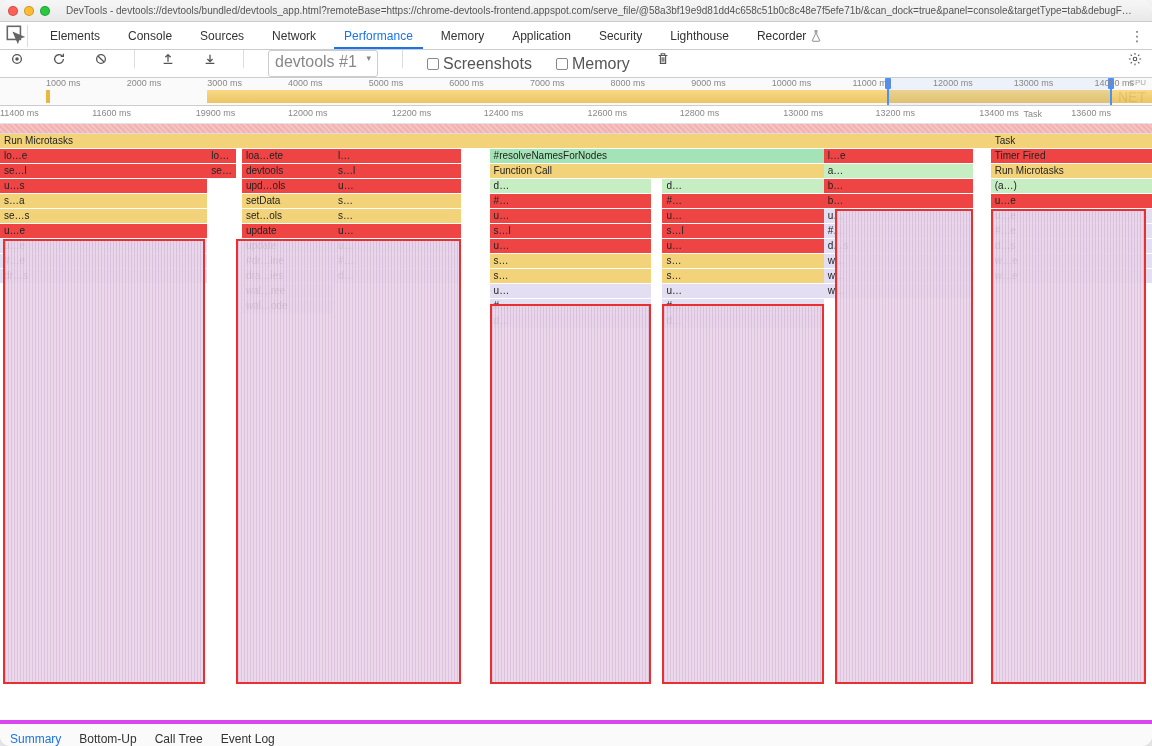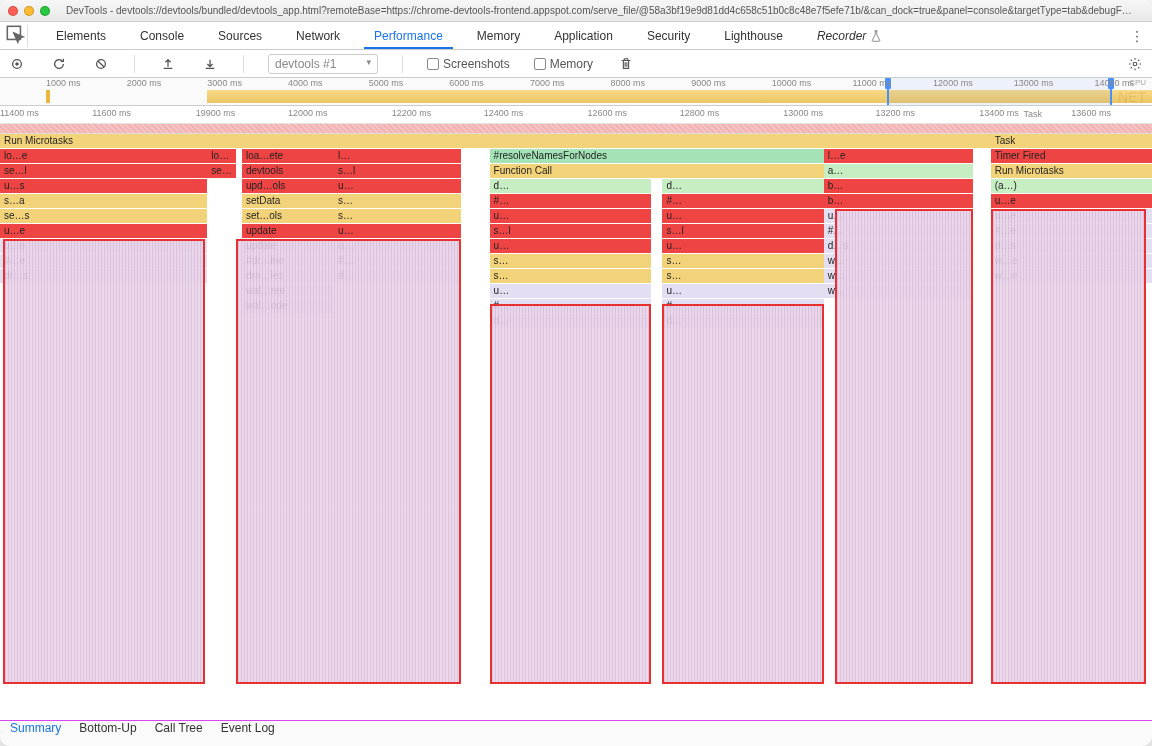--- a/index.html
+++ b/index.html
@@ -4,29 +4,29 @@
 <style>
   * { box-sizing: border-box; margin: 0; padding: 0; }
   html, body { width: 1152px; height: 746px; font-family: -apple-system, "Helvetica Neue", Arial, sans-serif; font-size: 11px; color: #333; background: #fff; overflow: hidden; }
   .window { width: 1152px; height: 746px; background: #fff; border-radius: 10px; box-shadow: 0 10px 40px rgba(0,0,0,.3); display: flex; flex-direction: column; position: relative; overflow: hidden; }
   
   .titlebar { height: 22px; background: linear-gradient(#f6f6f6,#e9e9e9); border-bottom: 1px solid #ccc; display: flex; align-items: center; padding: 0 8px; gap: 6px; }
   .dot { width: 10px; height: 10px; border-radius: 50%; border: .5px solid rgba(0,0,0,.2); }
   .dot.red { background:#ff5f57; } .dot.yellow{background:#febc2e;} .dot.green{background:#28c840;}
   .titlebar .title { flex:1; text-align:center; font-size:10px; color:#555; white-space:nowrap; overflow:hidden; text-overflow:ellipsis; padding:0 10px;}
   
-  .maintabs { height: 28px; border-bottom: 1px solid #ccc; display:flex; align-items:center; padding:0 6px; gap:14px; font-size:12px; position:relative;}
+  .maintabs { height: 28px; border-bottom: 1px solid #ccc; display:flex; align-items:center; padding:0 6px; gap:8px; font-size:12px; position:relative;}
   .maintabs .inspect { width:22px; height:22px; display:flex; align-items:center; justify-content:center; color:#666; border-right:1px solid #ddd; margin-right:4px;}
   .maintabs .tab { padding: 6px 10px; color:#333; cursor:pointer; }
   .maintabs .tab.active { color:#1a73e8; border-bottom:2px solid #1a73e8; padding-bottom:4px;}
-  .maintabs .rec { display:flex; align-items:center; gap:4px; padding:6px 10px;font-style:italic;}
+  .maintabs .rec { display:flex; align-items:center; gap:4px; padding:6px 10px;}
   .maintabs .spacer { flex:1; }
   .maintabs .kebab { width:18px; text-align:center; color:#666; font-size:14px;}
   
-  .perftoolbar { height:28px; border-bottom:1px solid #ccc; display:flex; align-items:center; padding:0 8px; gap:24px; font-size:12px; color:#555; position:relative;}
+  .perftoolbar { height:28px; border-bottom:1px solid #ccc; display:flex; padding:0 8px; gap:24px; font-size:16px; color:#555; position:relative;}
   .ticon { width:18px; height:18px; display:flex; align-items:center; justify-content:center; color:#555; }
   .ticon svg { width:14px; height:14px; }
   .perftoolbar .divider { width:1px; height:18px; background:#ddd; }
   .perftoolbar .select { border:1px solid #ccc; border-radius:3px; padding:2px 20px 2px 6px; color:#888; position:relative; min-width:110px;}
   .perftoolbar .select::after { content:"▾"; position:absolute; right:6px; color:#888; font-size:9px;}
   .perftoolbar .chk { display:flex; align-items:center; gap:4px; }
   .perftoolbar .chk .box { width:12px; height:12px; border:1px solid #888; border-radius:2px;}
   .perftoolbar .gear { position:absolute; right:8px; }
   
   .overview { height:28px; border-bottom:1px solid #ccc; position:relative; background:#fafafa;}
@@ -44,21 +44,21 @@
   
   .longtask { height:10px; background:repeating-linear-gradient(45deg,#f5b1b1,#f5b1b1 2px,#f3c4c4 2px,#f3c4c4 4px); border-bottom:1px solid #ddd; position:relative;}
   
   .flame { flex:1; position:relative; overflow:hidden; }
   .col { position:absolute; top:0; bottom:0; }
   .bar { height:14px; margin-bottom:1px; font-size:10px; line-height:14px; padding:0 4px; white-space:nowrap; overflow:hidden; text-overflow:ellipsis; color:#222;}
   .c-yellow{background:#f3d37a;} .c-violet{background:#ef4444;} .c-green{background:#a3e3b5;} .c-green2{background:#c7edc2;} .c-pale{background:#e3def2;}
   .flame-deep { border:2px solid #e83030; position:absolute; }
   .flame-fill { position:absolute; inset:0; background:repeating-linear-gradient(90deg,#d9bcd9 0,#d9bcd9 1px,#e9d5e9 1px,#e9d5e9 3px); opacity:.9;}
   
-  .details { border-top:1px solid #d946ef; height:26px; display:flex; align-items:flex-start; padding:0 10px; gap:18px; font-size:12px; background:#fafafa;margin-top:32px;}
+  .details { border-top:4px solid #d946ef; height:26px; display:flex; align-items:flex-end; padding:0 10px; gap:18px; font-size:12px; background:#fafafa;margin-top:32px;}
   .details .dtab{ color:#333; cursor:pointer; }
   .details .dtab.active{ color:#1a73e8; }
 </style>
 </head>
 <body>
 
 <div class="window">
 
   <div class="titlebar">
     <div class="dot red"></div>

